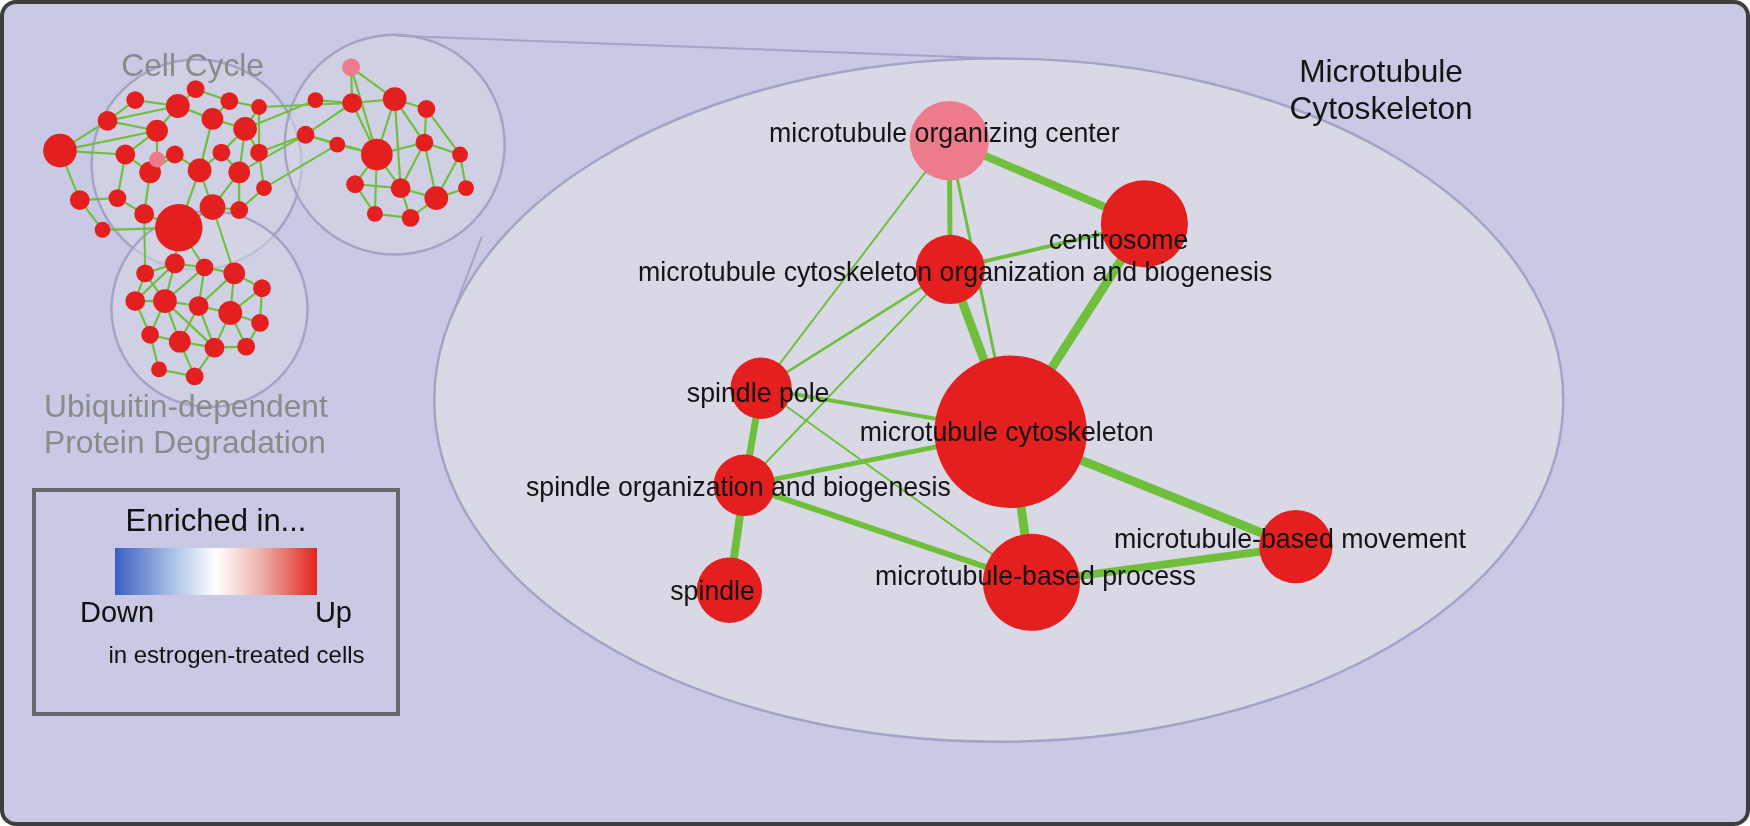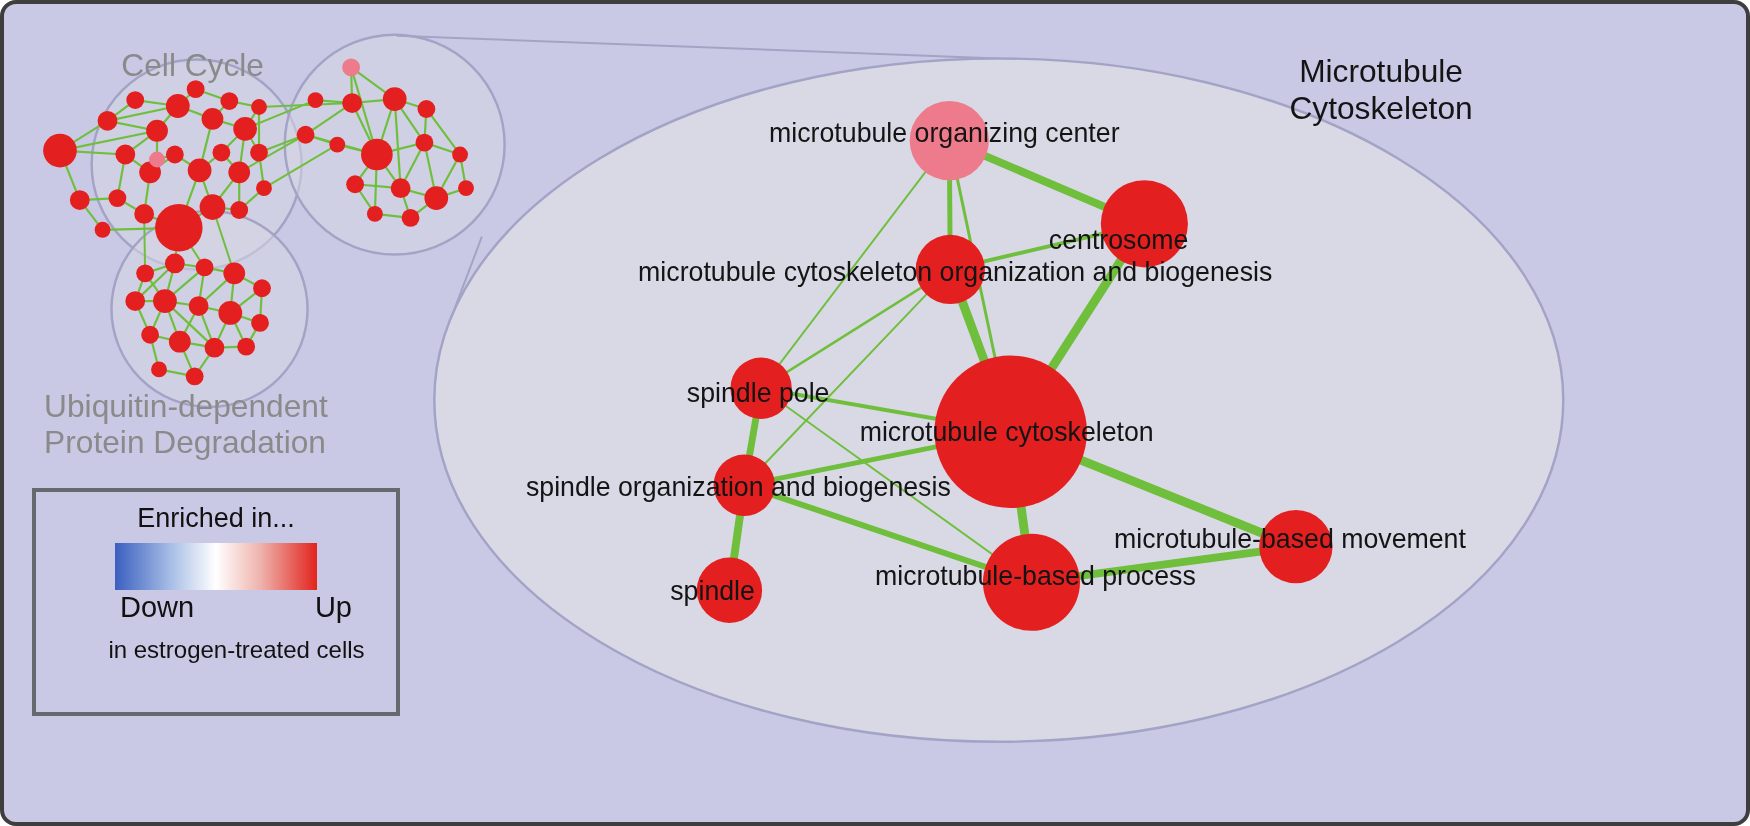--- a/index.html
+++ b/index.html
@@ -10,23 +10,23 @@
   }
   #network-svg { position:absolute; left:0; top:0; width:100%; height:100%; }
   .cluster-label { font-family:"Liberation Sans", sans-serif; font-size:32px; fill:#8a8a8a; text-anchor:middle; }
   .cluster-label.left { text-anchor:start; }
   .big-label { font-family:"Liberation Sans", sans-serif; font-size:32px; fill:#141414; text-anchor:middle; }
   .zoom-node-label { font-family:"Liberation Sans", sans-serif; }
   .legend {
     position:absolute; left:28px; top:484px; width:368px; height:228px;
     box-sizing:border-box; border:4px solid #666a6e; text-align:center; color:#111;
   }
-  .legend-title { font-size:27px; margin-top:11px; }
+  .legend-title { font-size:31px; margin-top:11px; }
   #legend-bar { width:202px; height:47px; margin:9px auto 0; }
-  .legend-ends { display:flex; justify-content:space-between; padding:1px 44px 0; font-size:29px;margin-left:40px; }
+  .legend-ends { display:flex; justify-content:space-between; padding:1px 44px 0; font-size:29px; }
   .legend-note { font-size:24px; line-height:1.32;padding-left:41px; }
   .legend-note.first { margin-top:10px; }
 </style>
 </head>
 <body>
 
 <div class="stage">
 
   <svg id="network-svg" viewBox="0 0 1750 826" xmlns="http://www.w3.org/2000/svg">
     <g id="g-backdrop">

